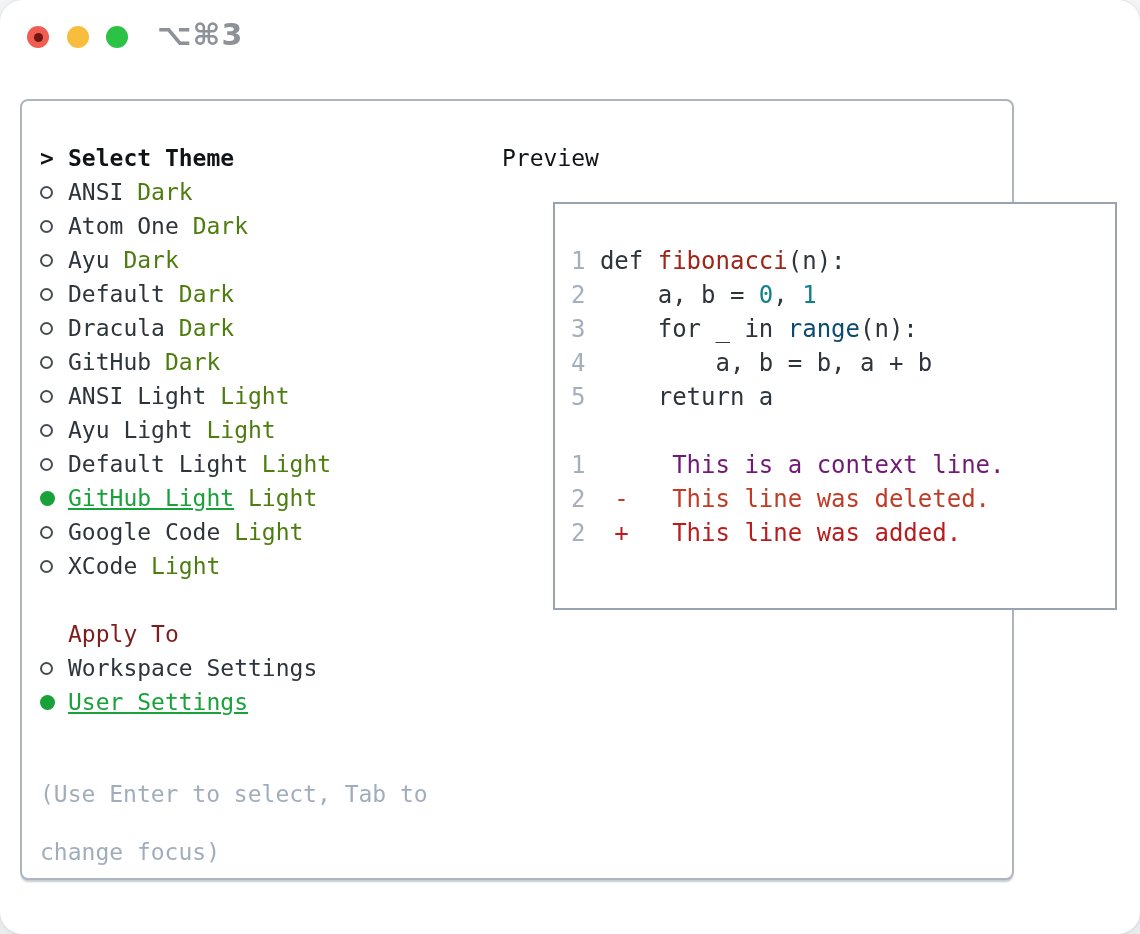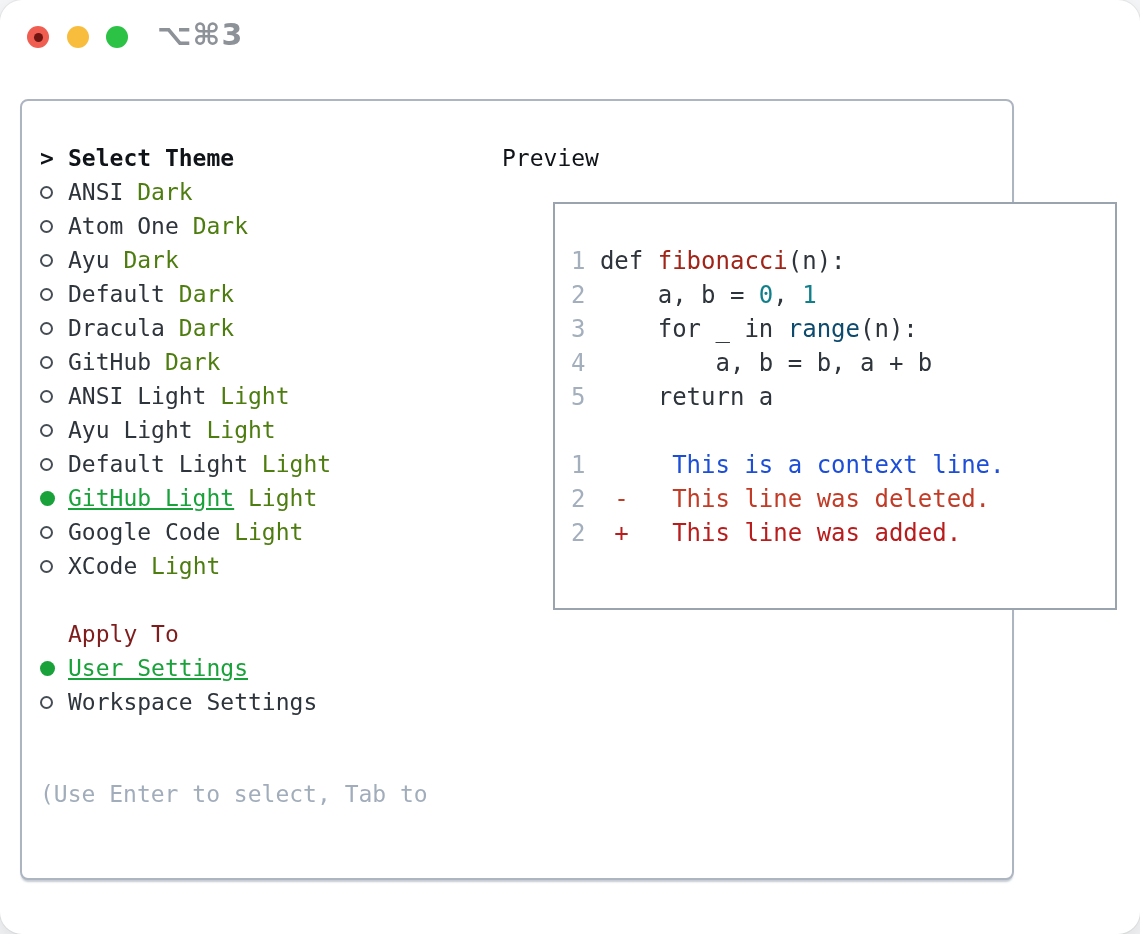--- a/index.html
+++ b/index.html
@@ -36,21 +36,21 @@
                    font-size:23px;font-weight:normal;color:#101418;}
   .preview-box{position:absolute;left:487px;top:101px;width:564px;height:408px;
                border:2px solid #9aa4ae;background:#ffffff;box-sizing:border-box;margin-left:44px;}
   .code{position:absolute;left:16px;top:40px;font-size:24px;line-height:34px;}
   .cline{height:34px;white-space:pre;}
   .num{color:#a4afbd;}
   .code-t{color:#2e343b;}
   .fn{color:#a02418;}
   .lit{color:#0f7f8a;}
   .bi{color:#0c4a6e;}
-  .ctx{color:#1d4ed8;}
+  .ctx{color:#701a75;}
   .del{color:#c13b26;}
   .add{color:#b91c1c;}
 </style>
 </head>
 <body>
 
 <div class="window">
 
   <div class="titlebar">
     <button class="dot red">
@@ -83,27 +83,28 @@
           <div class="row"><span class="gutter"><span class="circle"></span></span><span class="name">XCode</span><span class="variant">Light</span></div>
         </div>
 
       <div class="spacer"></div>
 
       <div class="row apply-label">
         <span>Apply To</span>
       </div>
 
       <div id="apply-list">
+          <div class="row"><span class="gutter"><span class="circle"></span></span><span class="name">Workspace Settings</span></div>
           <div class="row"><span class="gutter"><span class="circle sel"></span></span><span class="name green">User Settings</span></div>
-          <div class="row"><span class="gutter"><span class="circle"></span></span><span class="name">Workspace Settings</span></div>
         </div>
 
       <div class="spacer"></div>
 
       <div class="hint">(Use Enter to select, Tab to</div>
+      <div class="hint">change focus)</div>
     </div>
 
     <div class="preview-heading">Preview</div>
 
     <div class="preview-box">
       <div class="code" id="code-lines">
           <div class="cline"><span class="num">1 </span><span class="code-t">def </span><span class="fn">fibonacci</span><span class="code-t">(n):</span></div>
           <div class="cline"><span class="num">2 </span><span class="code-t">    a, b = </span><span class="lit">0</span><span class="code-t">, </span><span class="lit">1</span></div>
           <div class="cline"><span class="num">3 </span><span class="code-t">    for _ in </span><span class="bi">range</span><span class="code-t">(n):</span></div>
           <div class="cline"><span class="num">4 </span><span class="code-t">        a, b = b, a + b</span></div>

